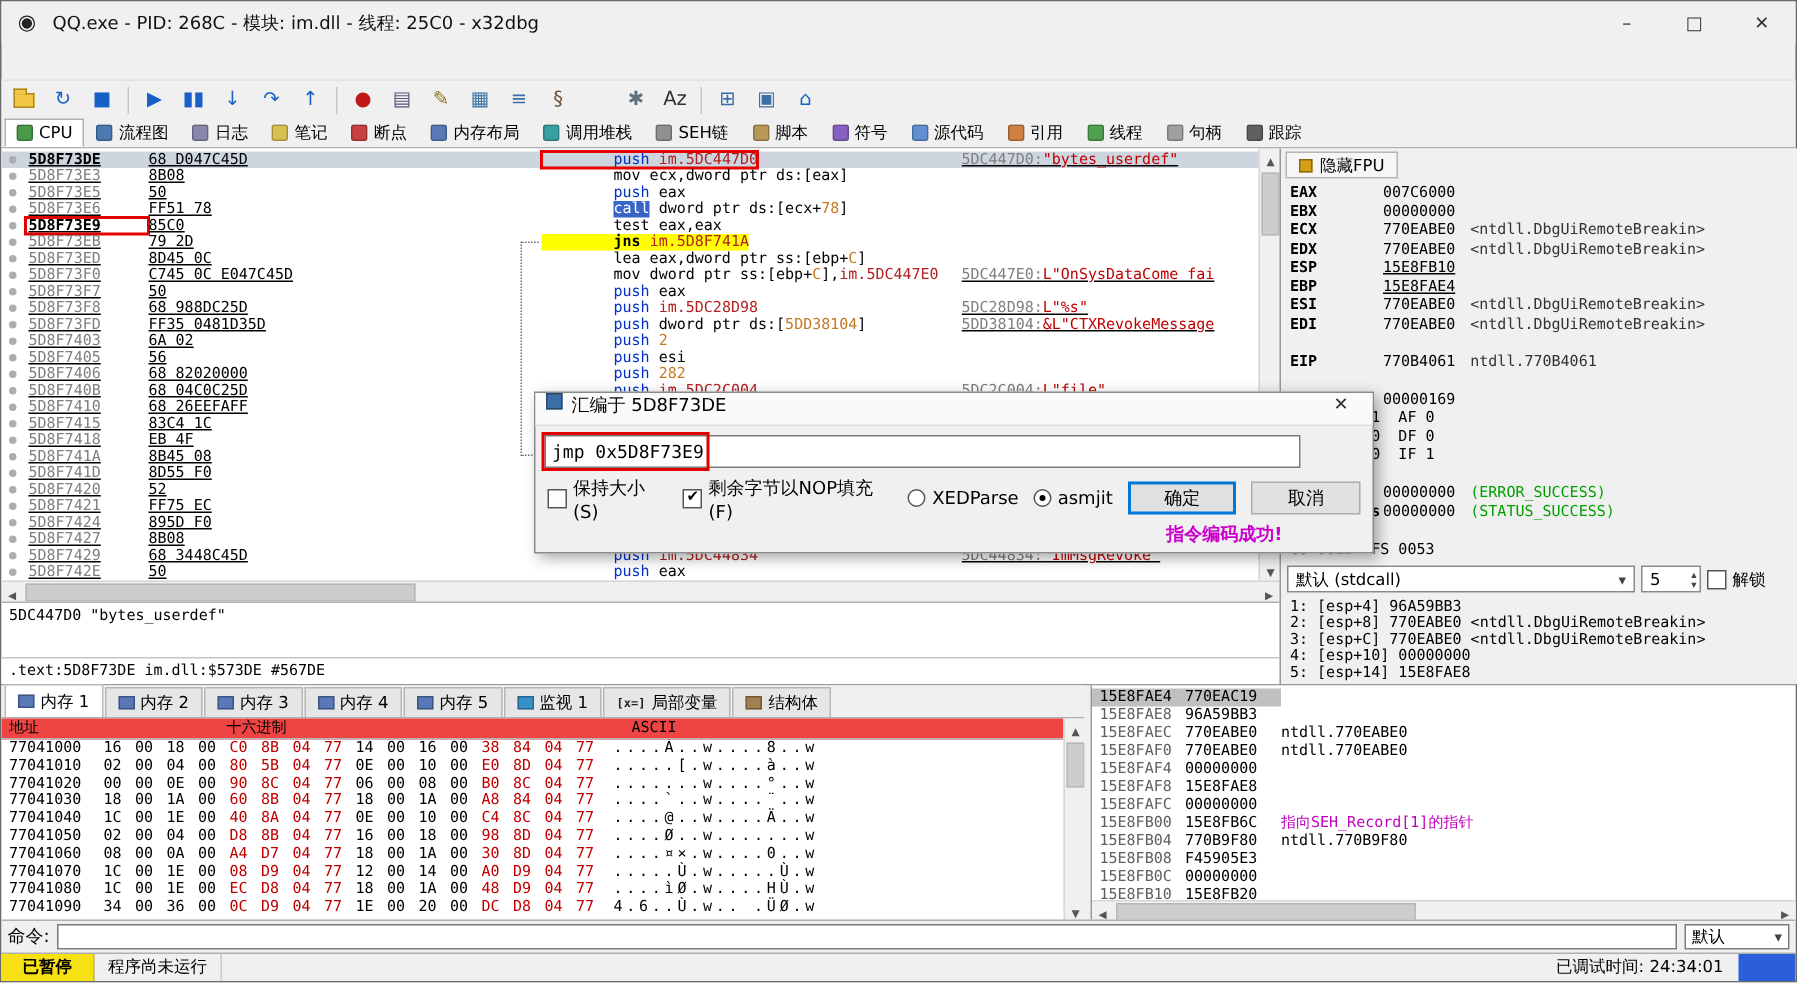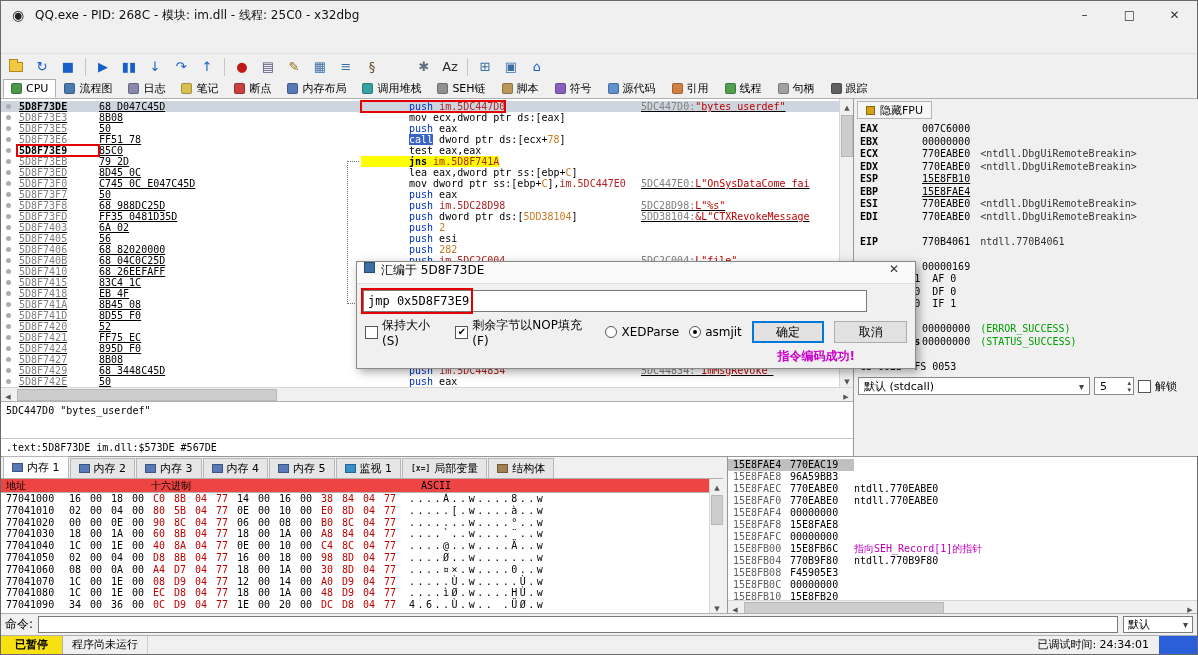--- a/index.html
+++ b/index.html
@@ -402,20 +402,27 @@
         <span class="spin-btns">
             <span class="spin-up"></span>
             <span class="spin-dn"></span>
           </span>
       </div>
       <label class="unlock">
         <span class="ck"></span>
         <span>解锁</span>
       </label>
     </div>
+    <div class="args">
+        <div class="argrow">1: [esp+4] 96A59BB3</div>
+        <div class="argrow">2: [esp+8] 770EABE0 &lt;ntdll.DbgUiRemoteBreakin&gt;</div>
+        <div class="argrow">3: [esp+C] 770EABE0 &lt;ntdll.DbgUiRemoteBreakin&gt;</div>
+        <div class="argrow">4: [esp+10] 00000000</div>
+        <div class="argrow">5: [esp+14] 15E8FAE8</div>
+      </div>
   </div>
 
   <div class="bottom">
     <div class="memPane">
       <div class="memTabs">
           <div class="mtab active">
             <span class="mtabicon" style="background: rgb(88, 120, 184);"></span>
             <span class="mtablabel">内存 1</span>
           </div>
           <div class="mtab">

